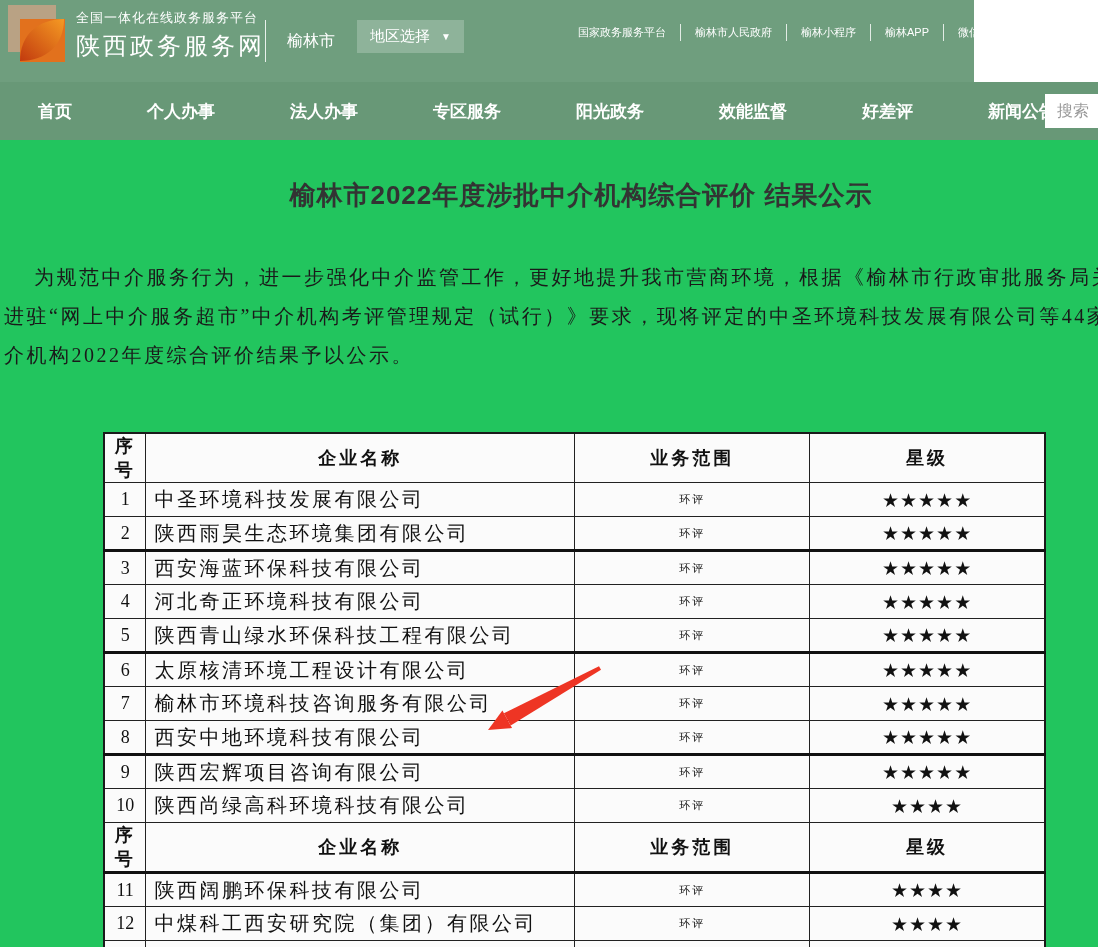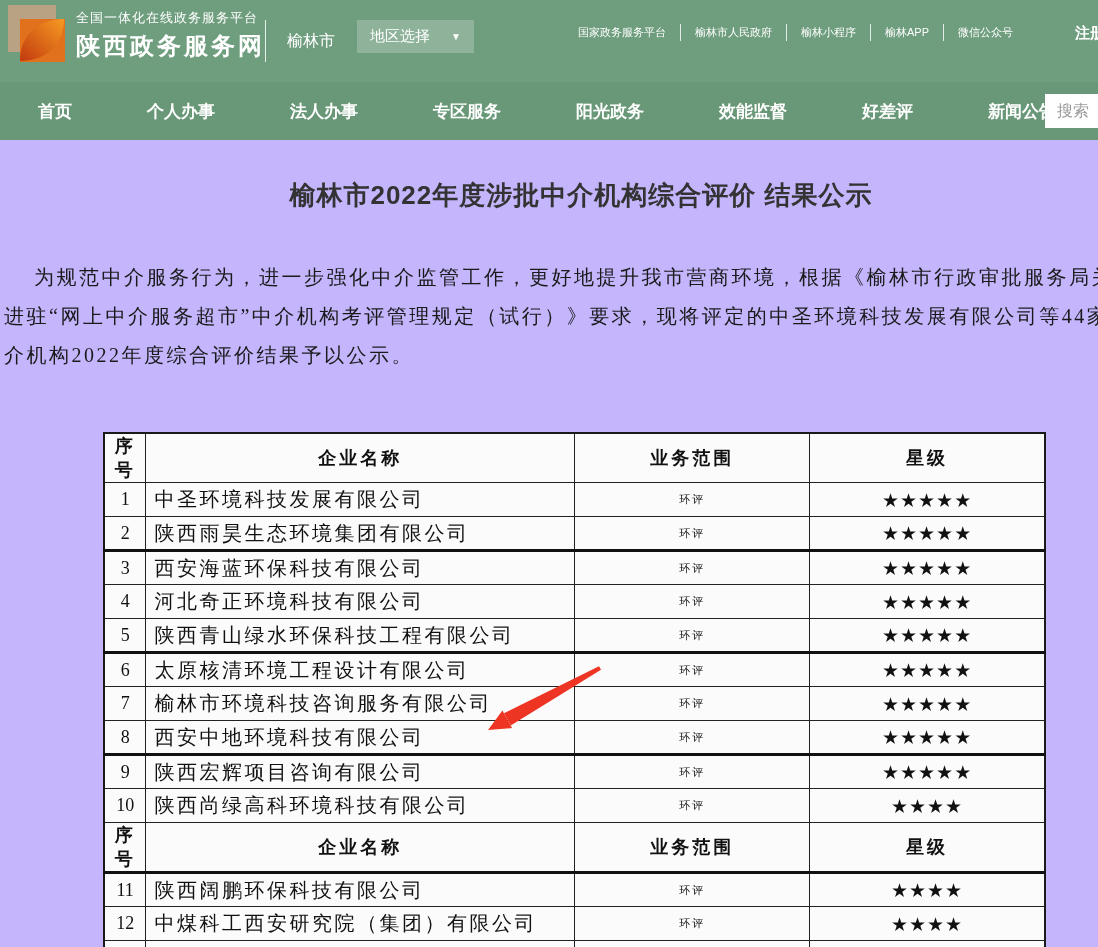--- a/index.html
+++ b/index.html
@@ -1,47 +1,47 @@
 <!DOCTYPE html>
 <html><head>
 <meta charset="utf-8">
 <style>
   * { margin:0; padding:0; box-sizing:border-box; }
   html, body { width:1098px; height:947px; overflow:hidden; background:#fff;
     font-family:"Liberation Sans", sans-serif; }
   body { position:relative; }
 
   
-  .top-header { position:absolute; left:0; top:0; width:1098px; height:82px; background:#6F9E7E; }
+  .top-header { position:absolute; left:0; top:0; width:974px; height:82px; background:#6F9E7E; }
   .logo-icon { position:absolute; left:8px; top:5px; width:57px; height:57px; }
   .logo-text { position:absolute; left:76px; top:9px; color:#fff; }
   .logo-small { font-size:13px; letter-spacing:1px; }
-  .logo-big { font-size:24px; letter-spacing:3px; margin-top:3px; font-weight:700; }
+  .logo-big { font-size:24px; letter-spacing:3px; margin-top:3px; font-weight:400; }
   .v-divider { position:absolute; left:265px; top:20px; width:1px; height:42px; background:rgba(255,255,255,.85); }
   .city-label { position:absolute; left:287px; top:31px; color:#fff; font-size:16px; font-weight:400; }
   .region-btn { position:absolute; left:357px; top:20px; height:33px; padding:0 13px; background:rgba(255,255,255,.22);
-    color:#fff; font-size:15px; border:none; display:flex; align-items:center; gap:21px; cursor:pointer; }
+    color:#fff; font-size:15px; border:none; display:flex; align-items:center; gap:11px; cursor:pointer; }
   .caret { font-size:10px; }
   .top-links { position:absolute; left:578px; top:24px; display:flex; align-items:center; }
   .top-link { color:#fff; font-size:11px; text-decoration:none; white-space:nowrap; }
   .link-sep { width:1px; height:17px; background:rgba(255,255,255,.8); margin:0 14px; }
   .register-link { position:absolute; left:1075px; top:24px; color:#fff; font-size:15px; font-weight:600;
     text-decoration:none; white-space:nowrap; }
 
   
   .nav-bar { position:absolute; left:0; top:82px; width:1098px; height:58px; background:#689877; }
   .nav-items { display:flex; align-items:center; height:100%; padding-left:38px; gap:75px; }
   .nav-item { color:#fff; font-size:17px; font-weight:600; text-decoration:none; white-space:nowrap; }
   .search-box { position:absolute; left:1045px; top:12px; width:250px; height:34px; background:#fff; }
   .search-input { width:100%; height:100%; border:none; outline:none; background:transparent;
     font-size:16px; color:#333; padding-left:12px; font-family:"Liberation Sans", sans-serif; }
   .search-input::placeholder { color:#9a9a9a; }
 
   
-  .content { position:absolute; left:0; top:140px; width:1098px; height:807px; background:#c4b5fd;text-decoration:underline; }
+  .content { position:absolute; left:0; top:140px; width:1098px; height:807px; background:#22c55e;text-decoration:underline; }
   .page-title { position:absolute; left:0; top:38px; width:1162px; text-align:center;
     font-size:26px; font-weight:600; color:#333; letter-spacing:1px; white-space:nowrap; }
   .article-paragraph { position:absolute; left:4px; top:118px; width:1300px;
     font-family:"Liberation Serif", serif; font-size:20px; color:#1a1a1a; letter-spacing:2.5px; }
   .article-paragraph p { white-space:nowrap; line-height:39px; }
   .article-paragraph p.indent { text-indent:30px; }
   .table-caption { position:absolute; left:103px; top:250px; width:943px; text-align:center;
     font-size:16px; font-weight:600; color:#222; letter-spacing:1px; }
 
   

